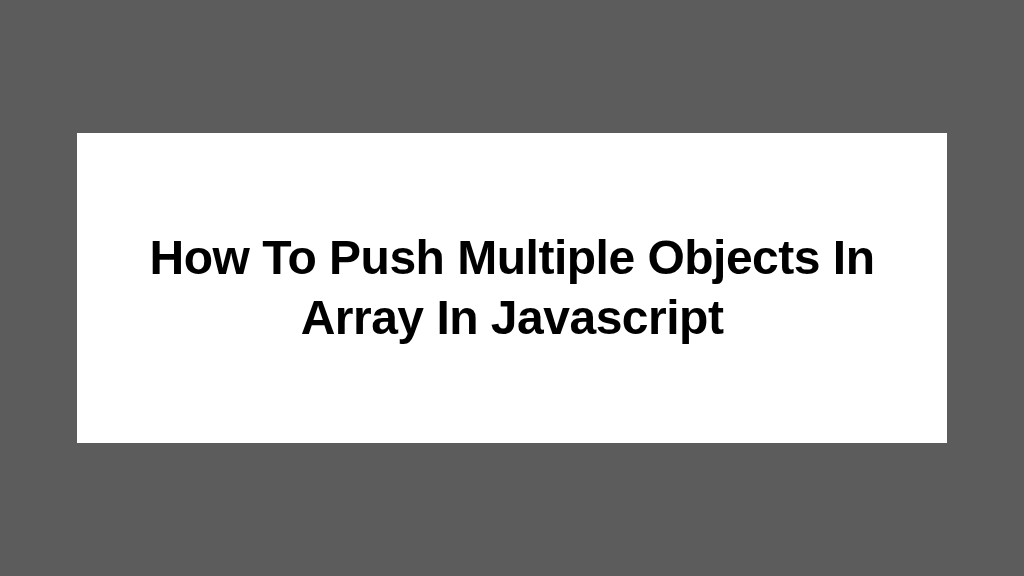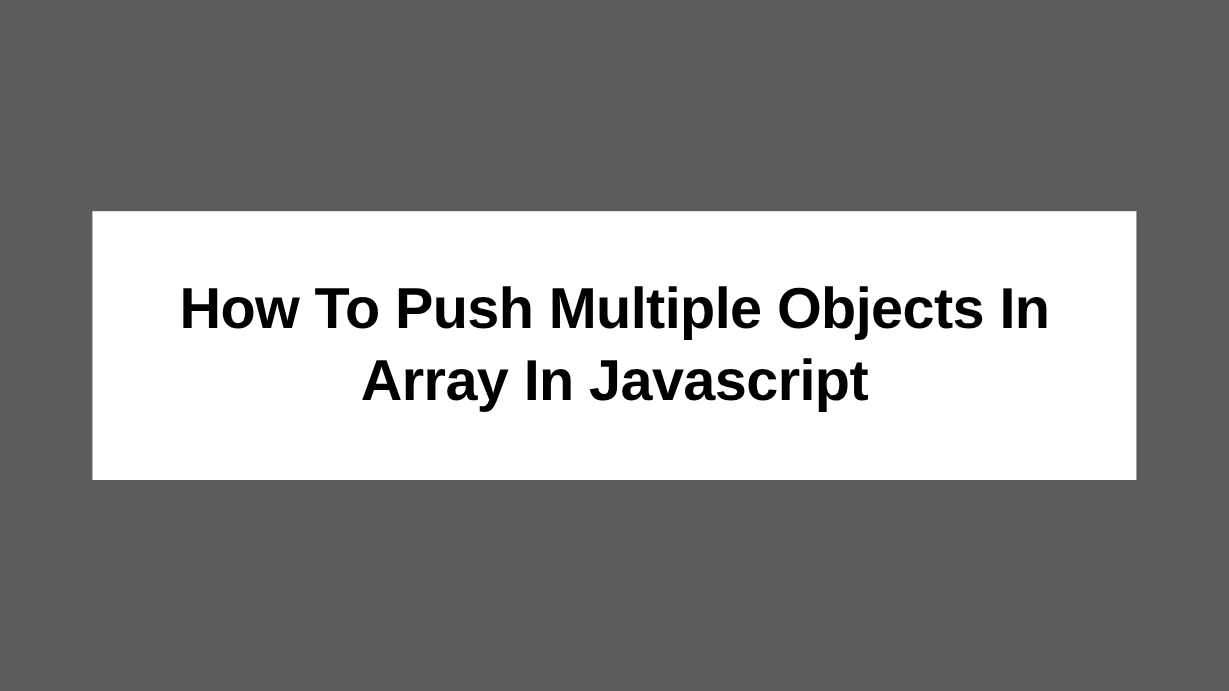--- a/index.html
+++ b/index.html
@@ -12,21 +12,21 @@
       height: 576px;
       background-color: #5c5c5c;
       display: flex;
       align-items: center;
       justify-content: center;
       font-family: 'Arial Black', 'Helvetica Neue', Helvetica, Arial, sans-serif;
     }
     .title-card {
       background-color: #ffffff;
       width: 870px;
-      height: 224px;
+      height: 310px;
       display: flex;
       align-items: center;
       justify-content: center;
       padding: 40px 60px;
     }
     .title-text {
       font-size: 48px;
       font-weight: 900;
       color: #000000;
       text-align: center;

